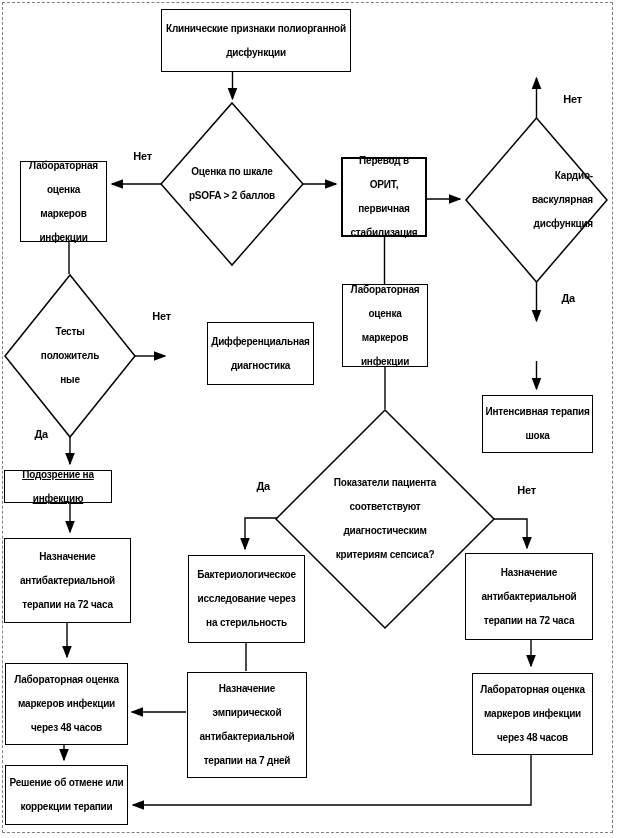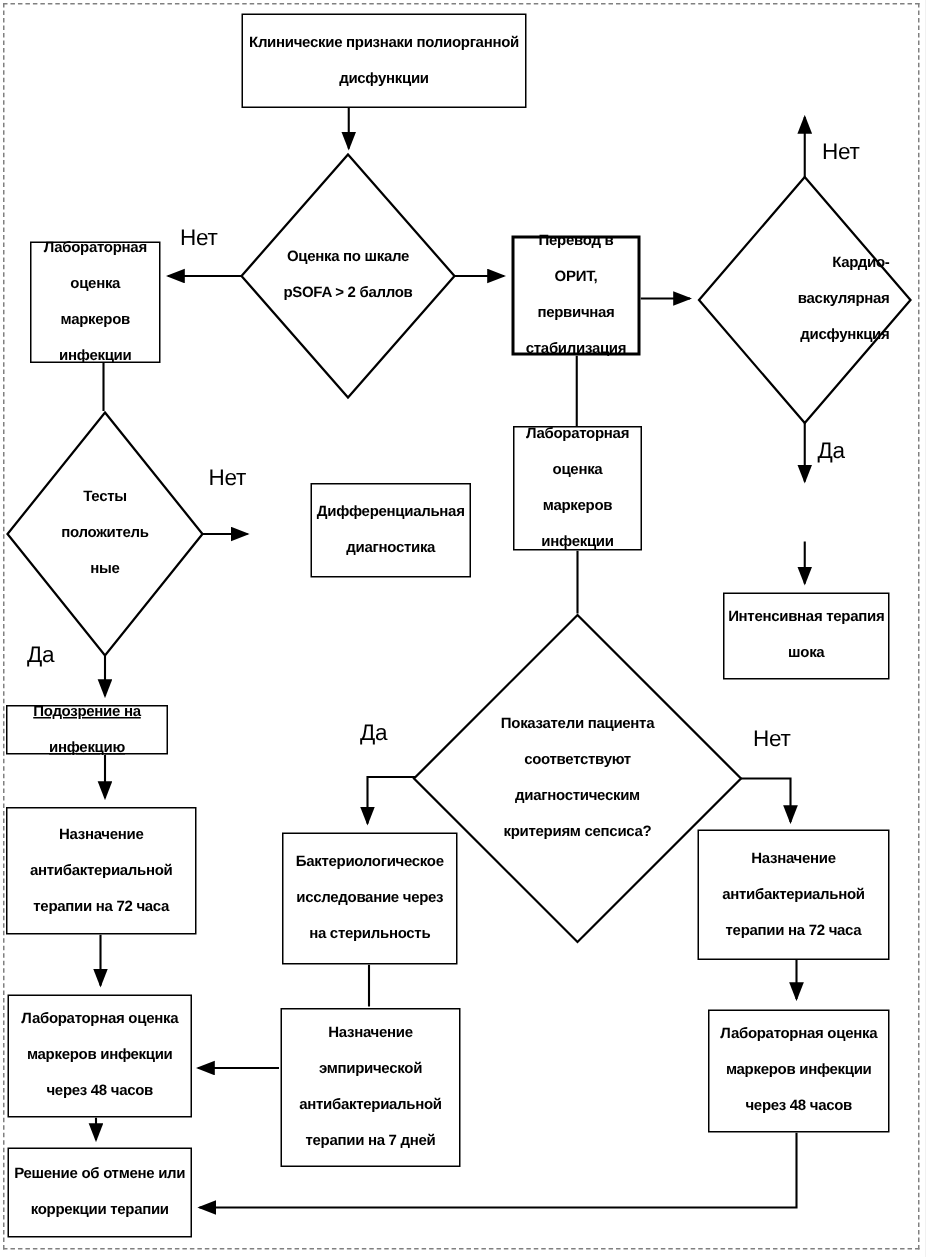--- a/index.html
+++ b/index.html
@@ -34,23 +34,23 @@
     position:absolute;
     display:flex;align-items:center;justify-content:center;
     text-align:center;
     font-size:10px;font-weight:700;
     line-height:24px;
     letter-spacing:-0.2px;
     z-index:2;
   }
   .elabel{
     position:absolute;
-    font-size:15px;font-weight:400;
+    font-size:11px;font-weight:700;
     letter-spacing:-0.2px;
-    text-align:left;
+    text-align:right;
     z-index:2;
     white-space:nowrap;
   }
 </style>
 </head>
 <body>
 
 <div id="canvas">
 
   <div id="border"></div>

